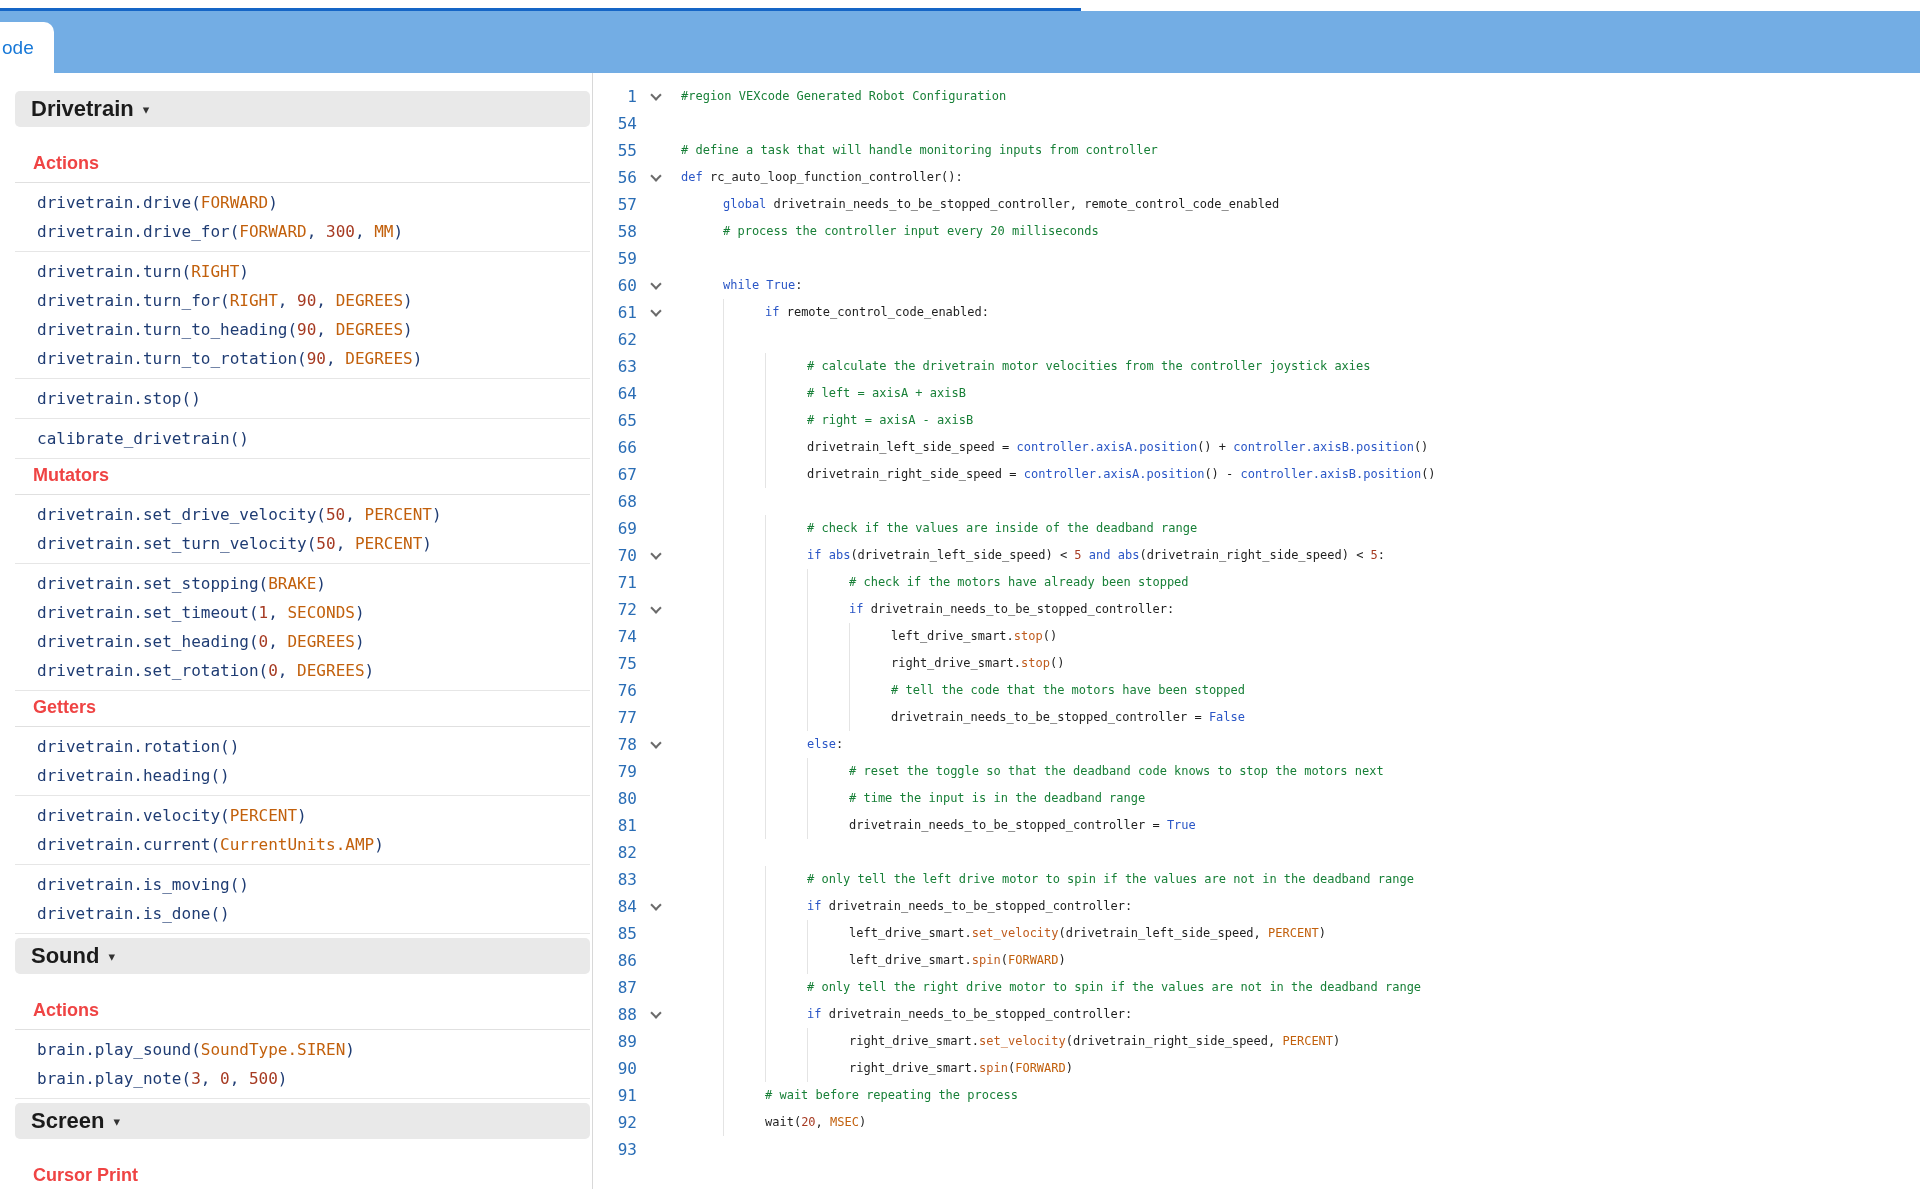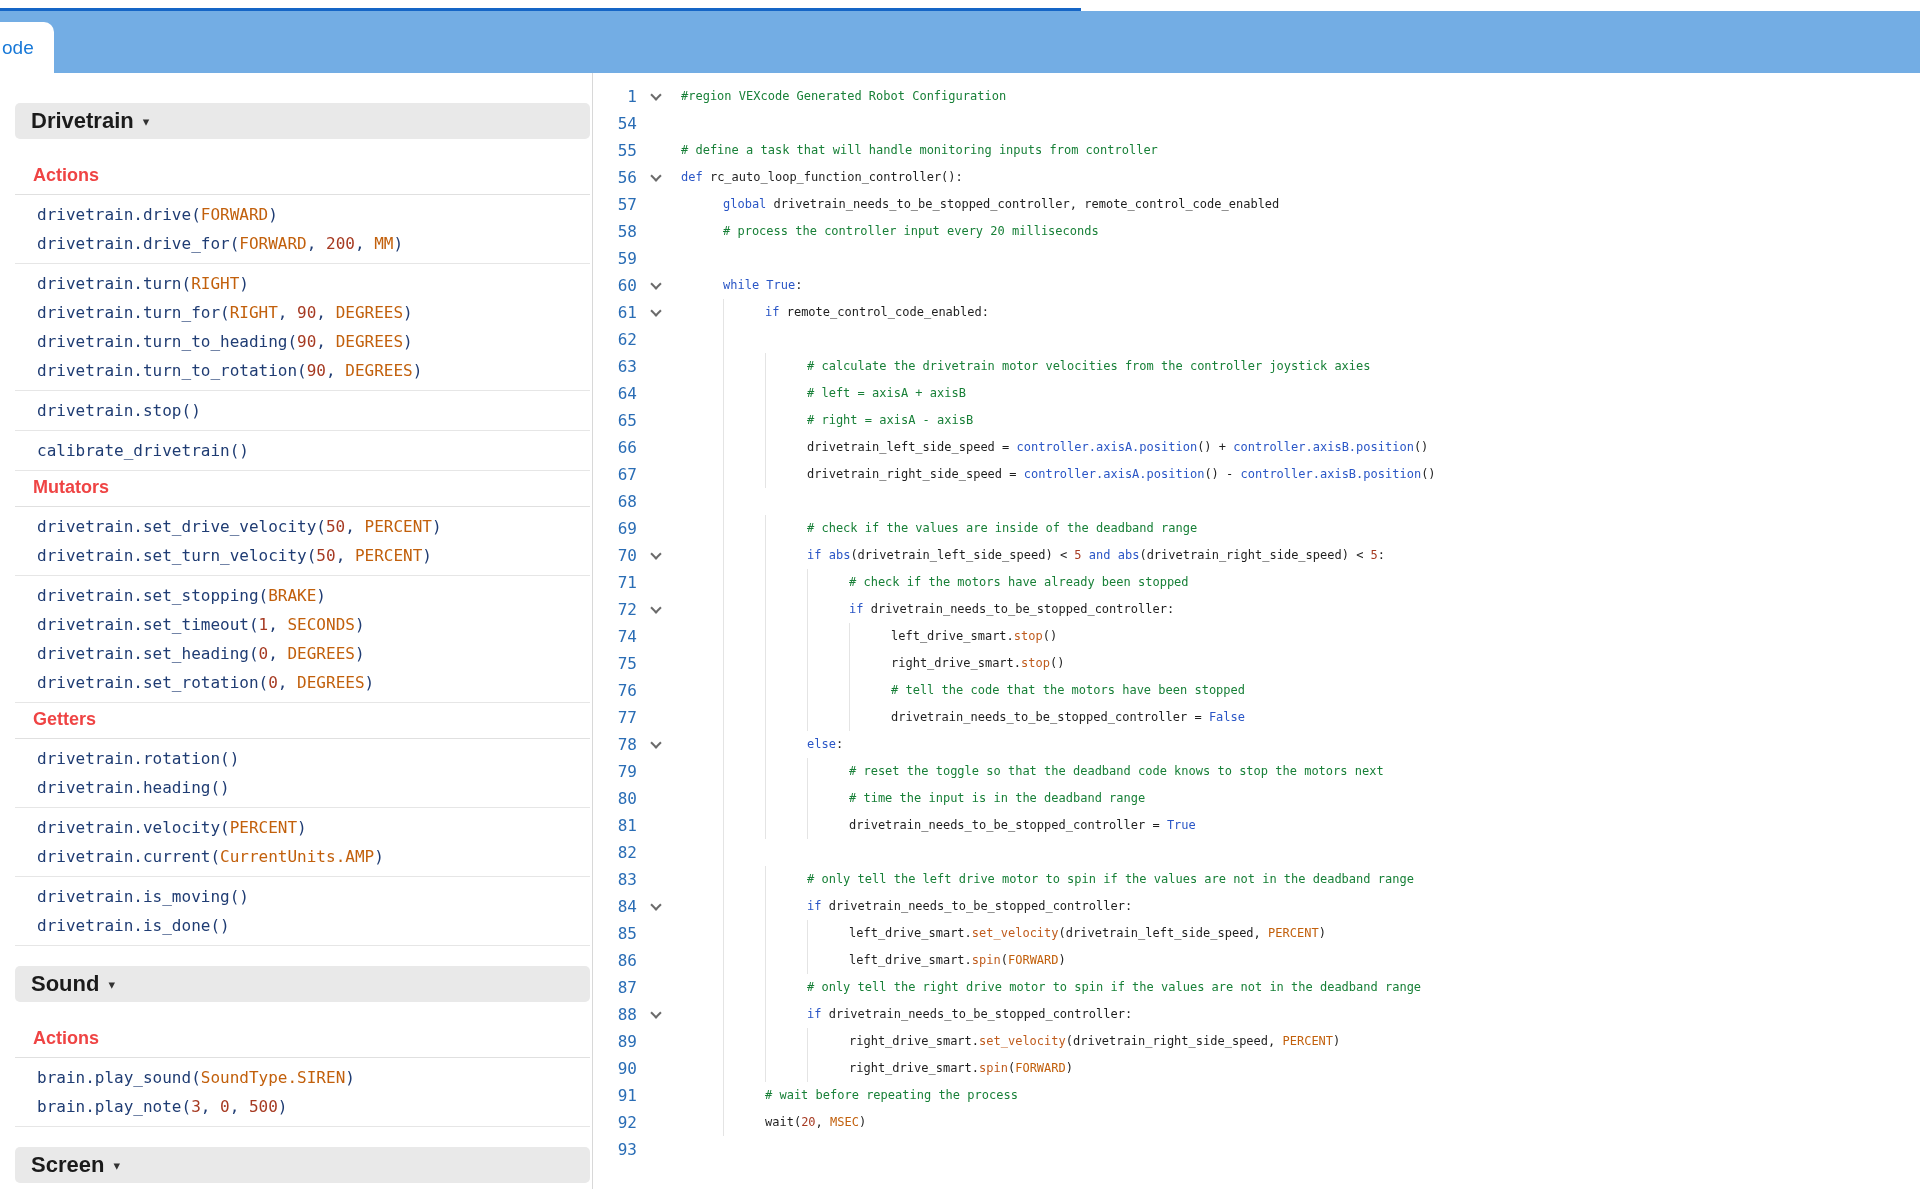--- a/index.html
+++ b/index.html
@@ -12,22 +12,22 @@
   .tab{position:absolute;bottom:0;left:-16px;width:70px;height:51px;background:#fff;
        border-radius:10px 10px 0 0;display:flex;align-items:center;padding-left:18px;
        color:var(--tab-text,#1879D8);font-size:19px;cursor:pointer}
 
   .main{display:flex;height:1116px}
 
   
   .sidebar{width:593px;min-width:593px;border-right:1px solid #D8D8D8;
            padding:14px 2px 0 15px;overflow:hidden;background:#fff}
   .category{height:36px;background:var(--sidebar-header-bg,#E9E9E9);border-radius:5px;
-            display:flex;align-items:center;padding:0 16px;margin-top:20px;margin-bottom:20px;cursor:pointer}
-  .category:first-child{margin-top:16px}
+            display:flex;align-items:center;padding:0 16px;margin-top:4px;margin-bottom:20px;cursor:pointer}
+  .category:first-child{margin-top:4px}
   .cat-label{font-weight:bold;font-size:22px;color:#1b1b1b}
   .cat-arrow{margin-left:9px;font-size:13px;color:#333}
   .subheader{font-weight:bold;font-size:18px;color:#ef4444;padding:6px 18px 8px 18px;
              border-bottom:1px solid #E0E0E0}
   .group{padding:5px 0;border-bottom:1px solid #E6E6E6}
   .snippet{font-family:"DejaVu Sans Mono",monospace;font-size:16px;line-height:29px;
            padding-left:22px;white-space:pre;cursor:grab;color:var(--sidebar-code,#1F3C73)}
 
   
   .editor{flex:1;padding-top:10px;overflow:hidden;background:#fff}
@@ -66,21 +66,21 @@
 <div class="main">
   <aside class="sidebar">
     <div id="sidebar-sections">
         <div class="category">
           <span class="cat-label">Drivetrain</span>
           <span class="cat-arrow">▾</span>
         </div>
         <div class="subheader">Actions</div>
         <div class="group">
           <div class="snippet"><span class="sg-c">drivetrain.drive(</span><span class="sg-k">FORWARD</span><span class="sg-c">)</span></div>
-          <div class="snippet"><span class="sg-c">drivetrain.drive_for(</span><span class="sg-k">FORWARD</span><span class="sg-c">, </span><span class="sg-n">200</span><span class="sg-c">, </span><span class="sg-k">MM</span><span class="sg-c">)</span></div>
+          <div class="snippet"><span class="sg-c">drivetrain.drive_for(</span><span class="sg-k">FORWARD</span><span class="sg-c">, </span><span class="sg-n">300</span><span class="sg-c">, </span><span class="sg-k">MM</span><span class="sg-c">)</span></div>
         </div>
         <div class="group">
           <div class="snippet"><span class="sg-c">drivetrain.turn(</span><span class="sg-k">RIGHT</span><span class="sg-c">)</span></div>
           <div class="snippet"><span class="sg-c">drivetrain.turn_for(</span><span class="sg-k">RIGHT</span><span class="sg-c">, </span><span class="sg-n">90</span><span class="sg-c">, </span><span class="sg-k">DEGREES</span><span class="sg-c">)</span></div>
           <div class="snippet"><span class="sg-c">drivetrain.turn_to_heading(</span><span class="sg-n">90</span><span class="sg-c">, </span><span class="sg-k">DEGREES</span><span class="sg-c">)</span></div>
           <div class="snippet"><span class="sg-c">drivetrain.turn_to_rotation(</span><span class="sg-n">90</span><span class="sg-c">, </span><span class="sg-k">DEGREES</span><span class="sg-c">)</span></div>
         </div>
         <div class="group">
           <div class="snippet"><span class="sg-c">drivetrain.stop()</span></div>
         </div>

